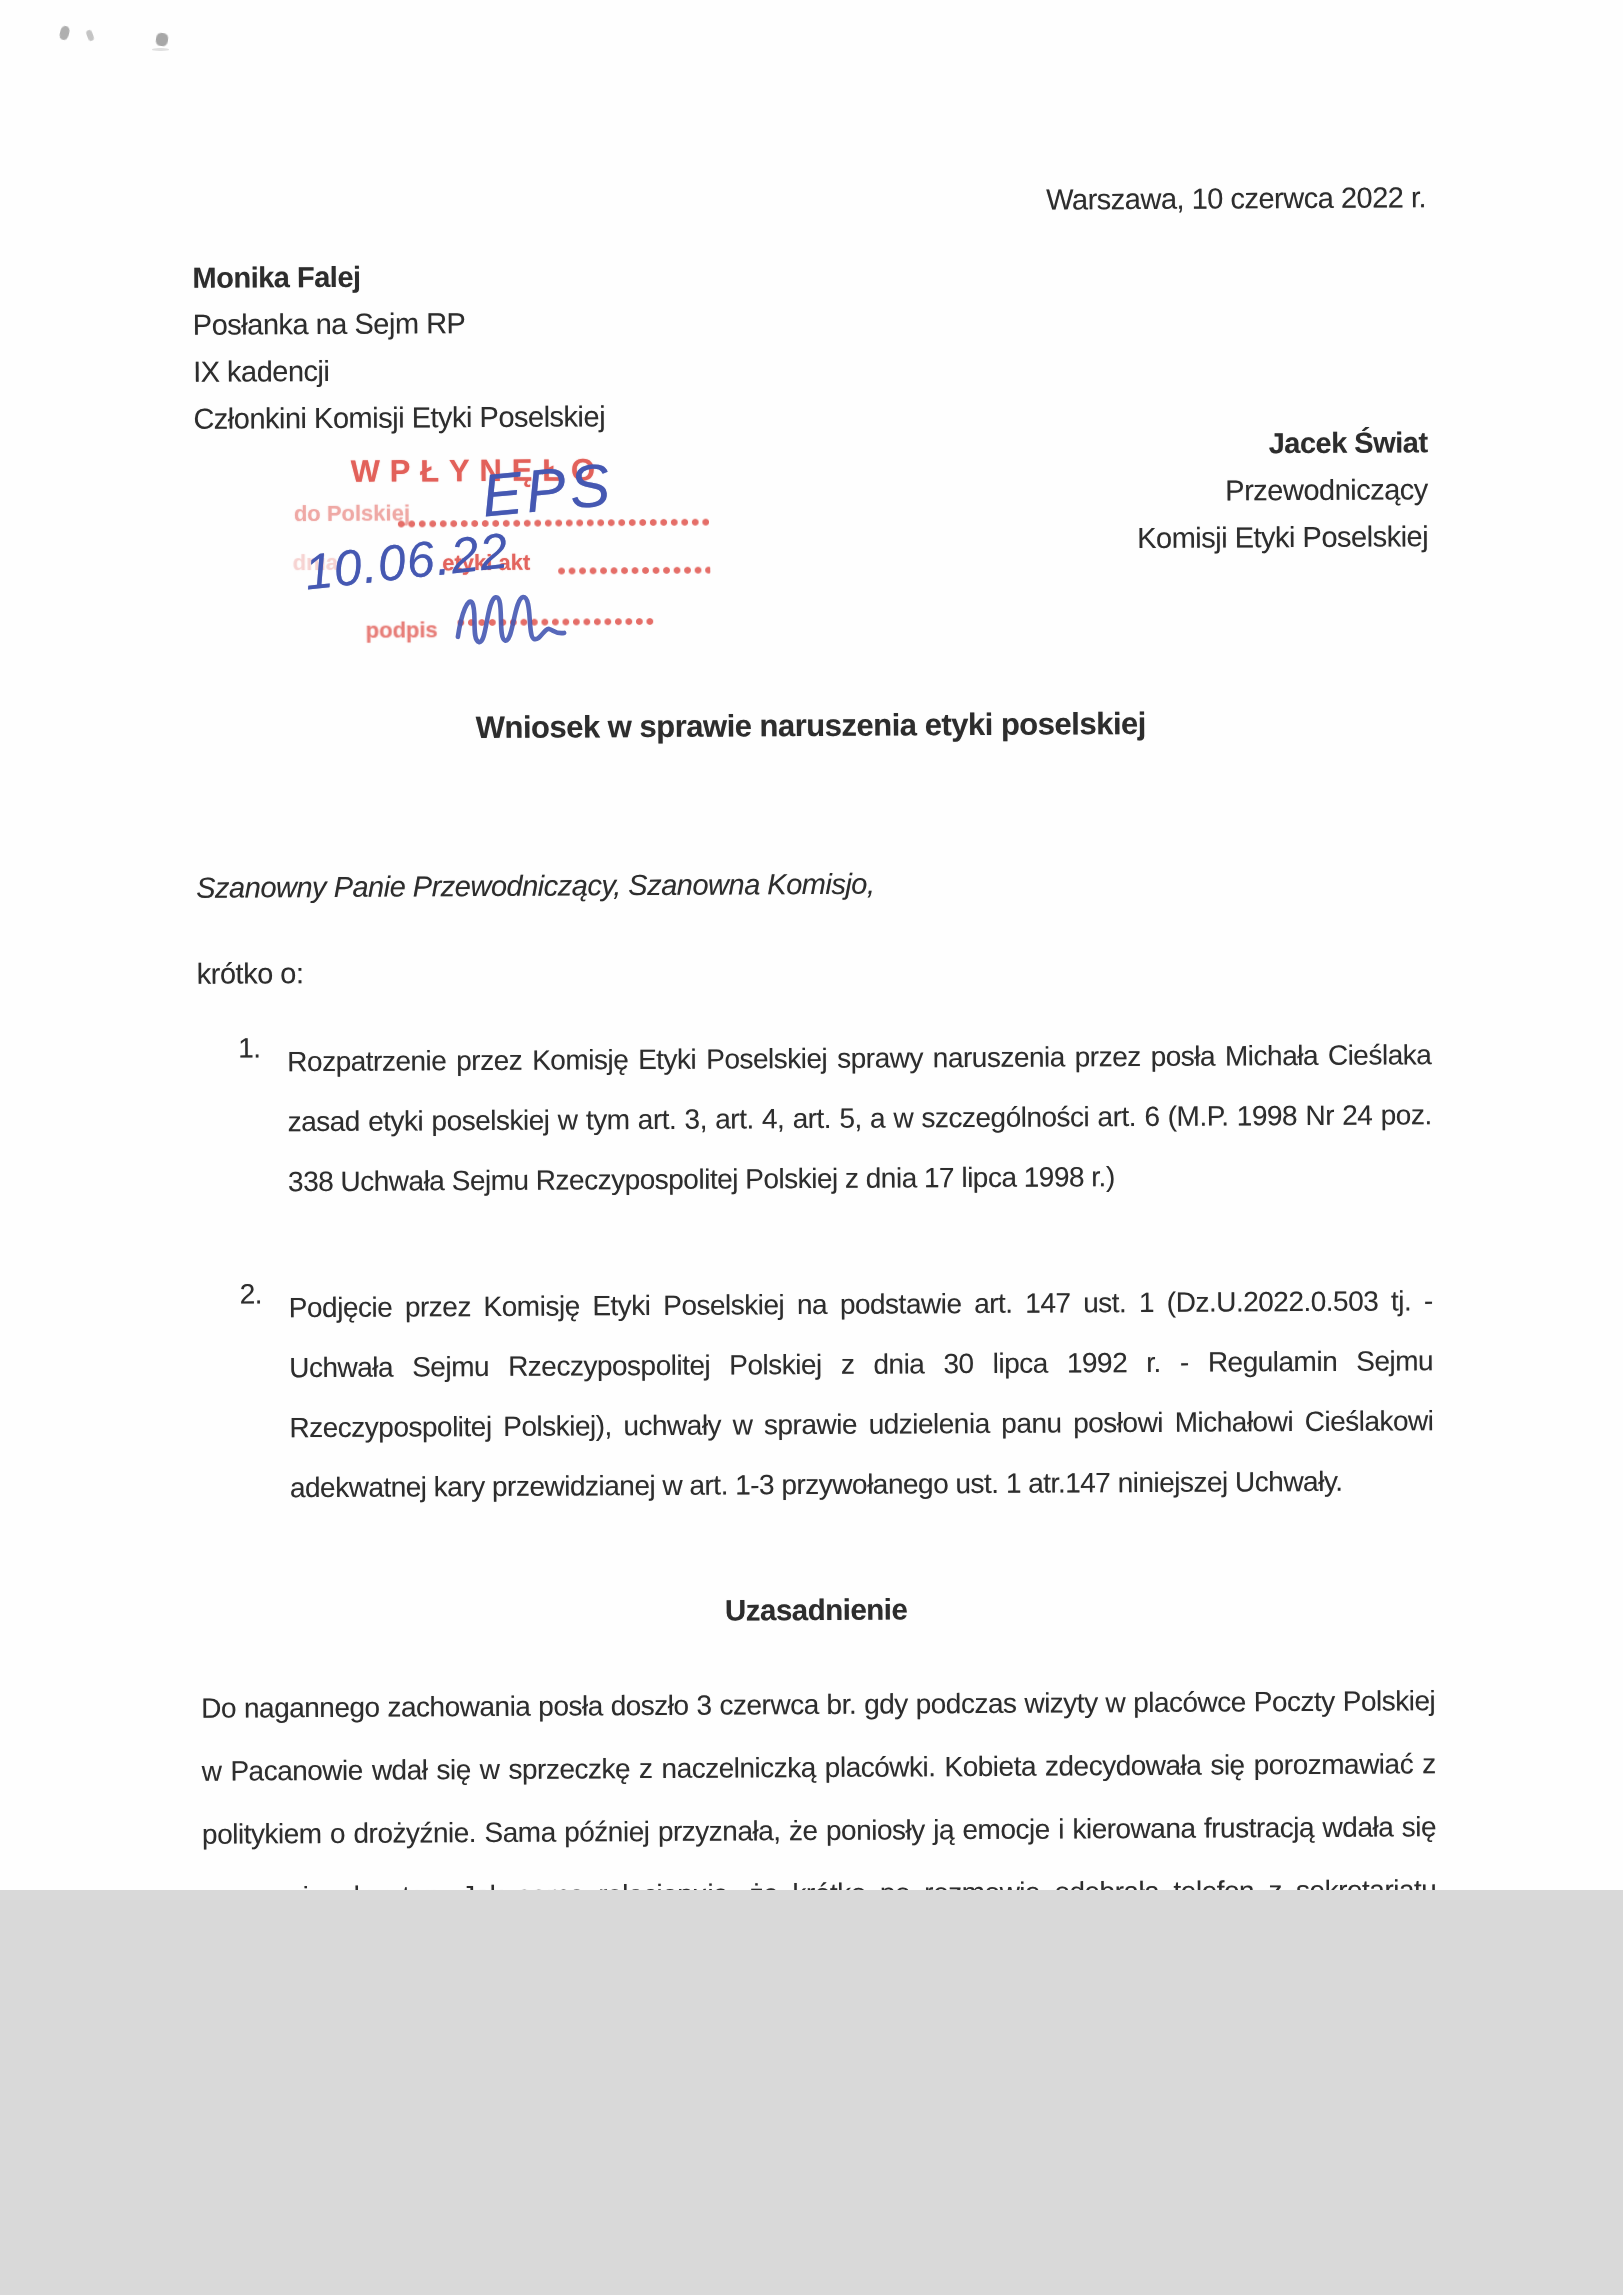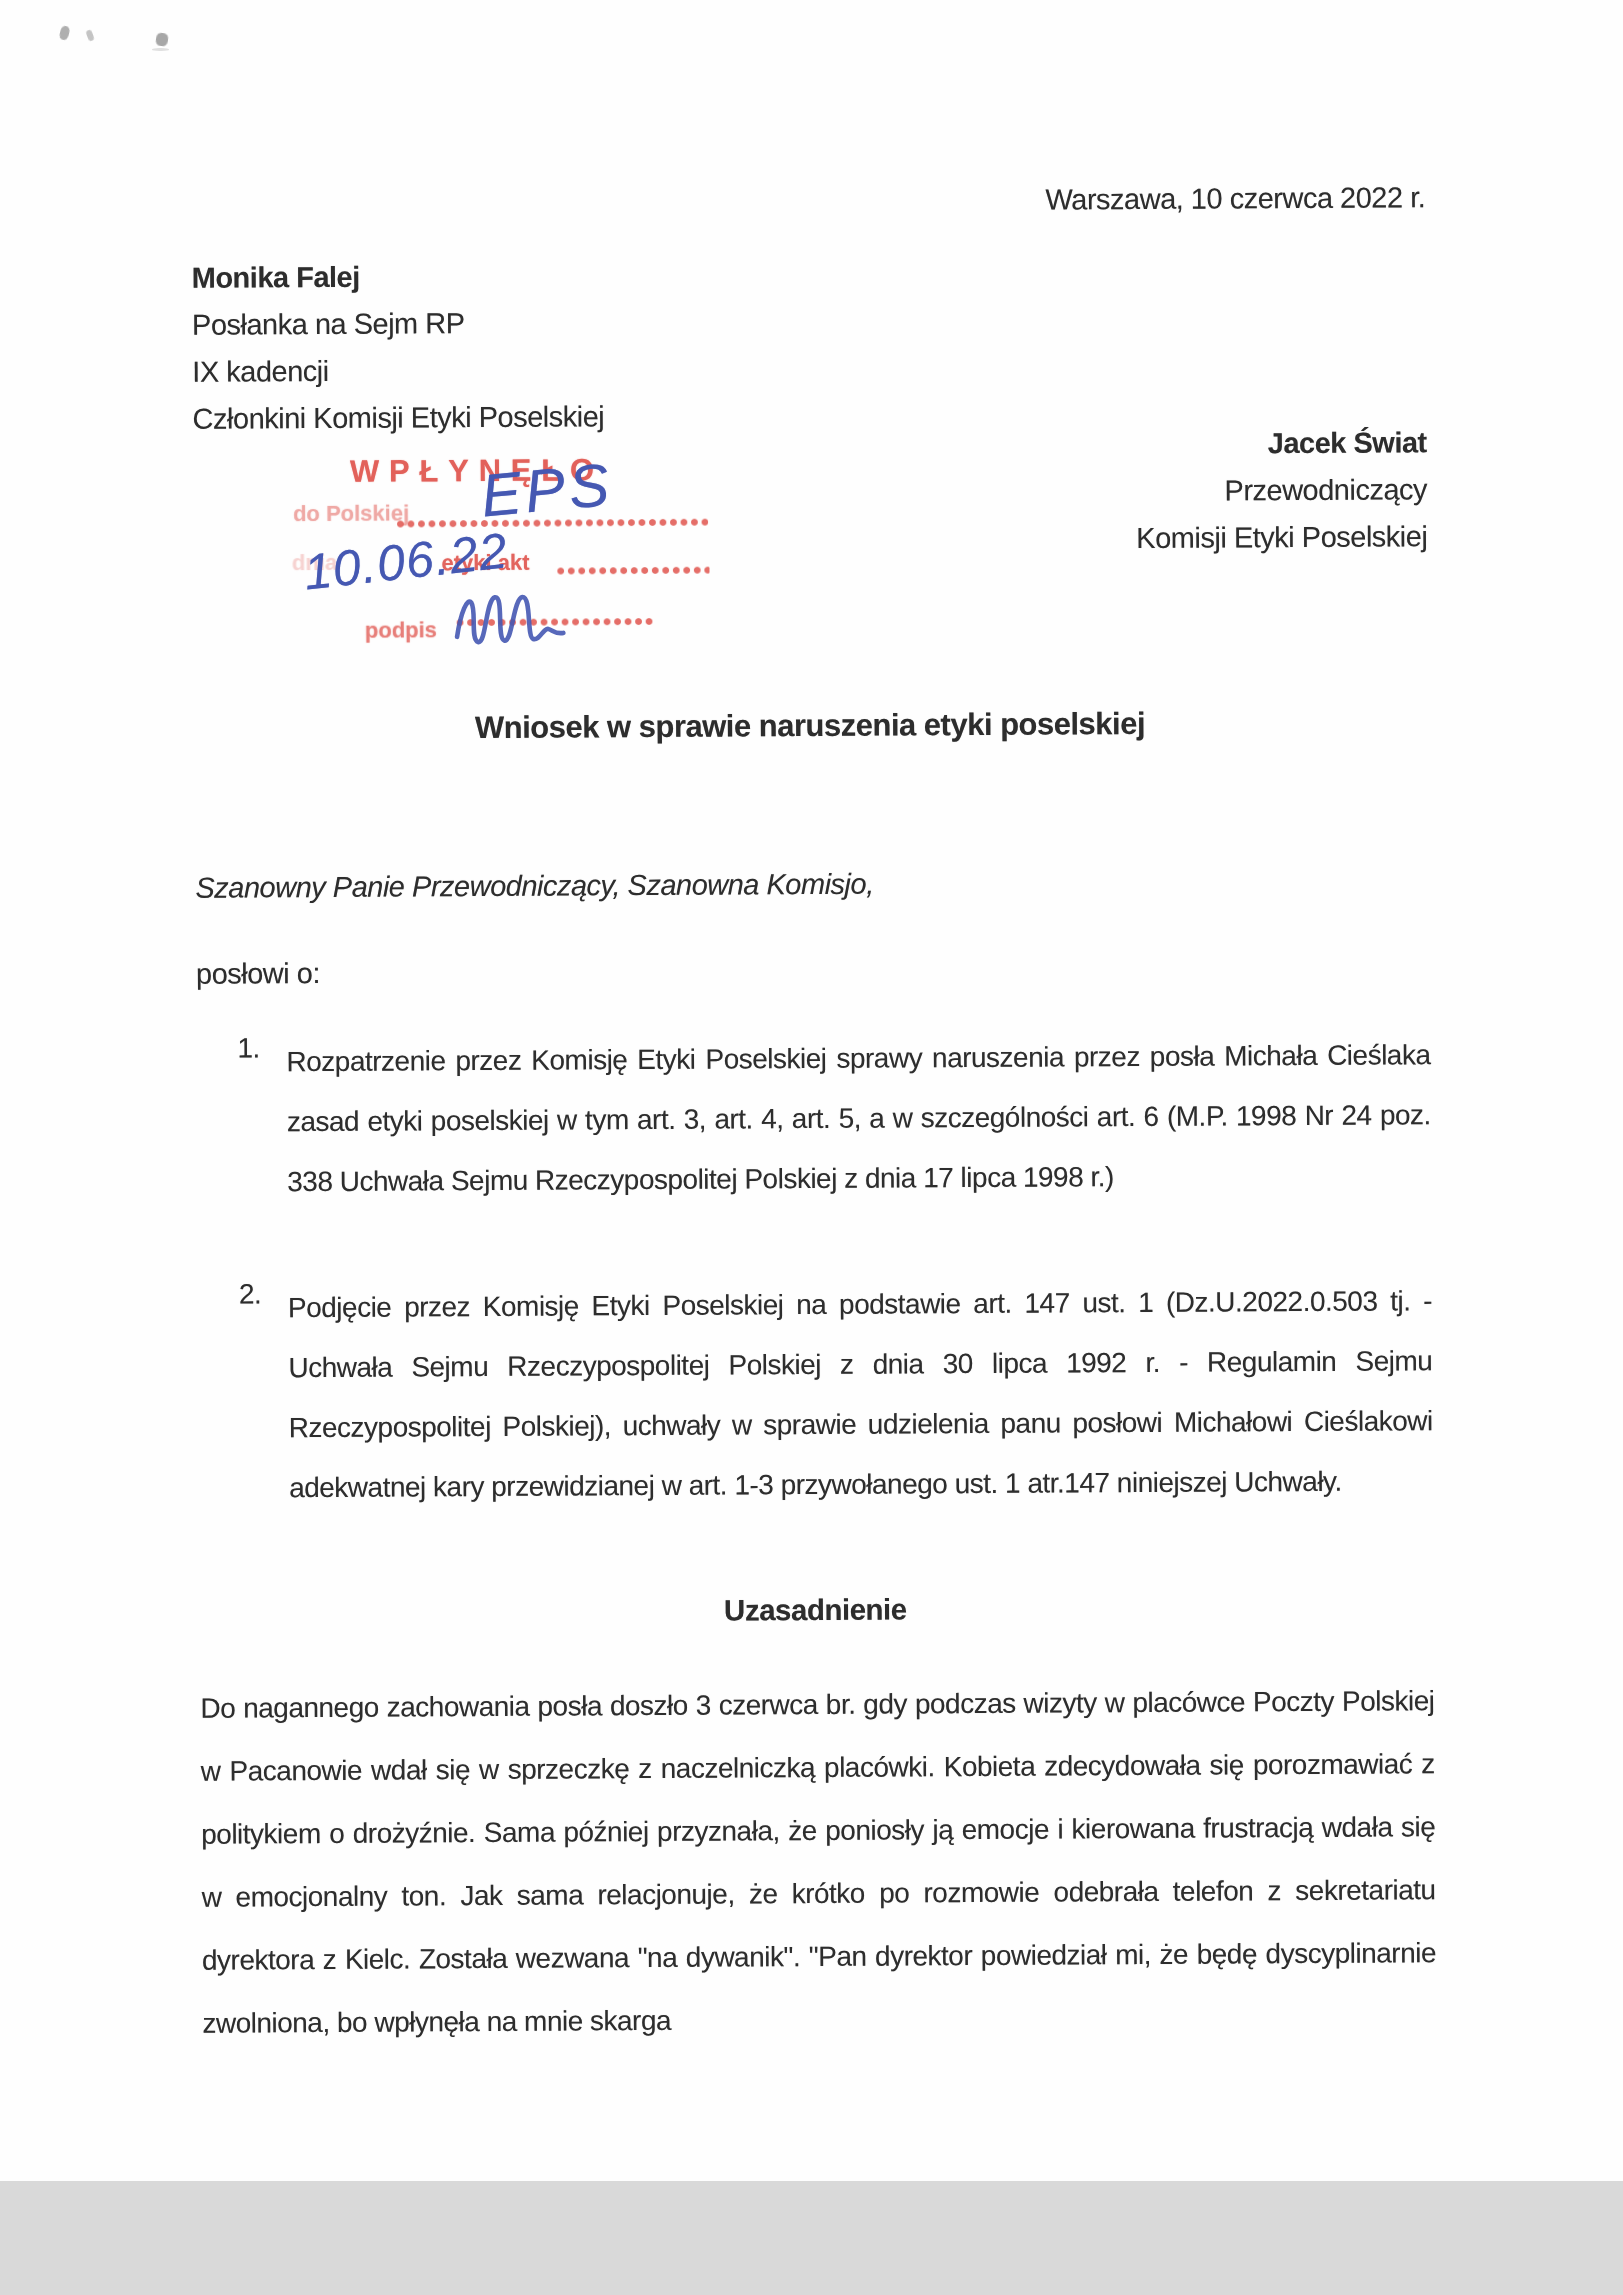--- a/index.html
+++ b/index.html
@@ -5,21 +5,21 @@
 <style>
   :root{
     --stamp-red:#e0544d;
     --ink-blue:#4558b2;
     --text-color:#2d2d2d;
     --page-bg:#fefefe;
   }
   html,body{margin:0;padding:0;background:#d9d9d9;}
   .scan-page{
     position:relative;
-    width:1623px;height:2181px;
+    width:1623px;height:1890px;
     margin:0 auto;
     background:var(--page-bg);
     overflow:hidden;
     font-family:"Liberation Sans",sans-serif;
     color:var(--text-color);
   }
   .content{
     position:absolute;inset:0;
     transform:rotate(-0.35deg);
     transform-origin:50% 45%;
@@ -179,21 +179,21 @@
                  C58,112 58,44 72,40 C86,38 74,102 86,106
                  C98,110 100,42 114,40 C128,40 120,100 130,104
                  C140,107 146,86 154,89 C160,91 164,97 176,95" fill="none" stroke="#4558b2" stroke-width="7" stroke-linecap="round" stroke-linejoin="round" opacity="0.9"></path>
       </svg>
     </div>
 
     <div class="title txt">Wniosek w sprawie naruszenia etyki poselskiej</div>
 
     <div class="salutation txt">Szanowny Panie Przewodniczący, Szanowna Komisjo,</div>
 
-    <div class="request-intro txt">posłowi o:</div>
+    <div class="request-intro txt">krótko o:</div>
 
     <div class="request-item request-1">
       <span class="request-marker txt">1.</span>
       <span class="request-text txt">Rozpatrzenie przez Komisję Etyki Poselskiej sprawy naruszenia przez posła Michała Cieślaka zasad etyki poselskiej w tym art. 3, art. 4, art. 5, a w szczególności art. 6 (M.P. 1998 Nr 24 poz. 338  Uchwała Sejmu Rzeczypospolitej Polskiej z dnia 17 lipca 1998 r.)</span>
     </div>
 
     <div class="request-item request-2">
       <span class="request-marker txt">2.</span>
       <span class="request-text txt">Podjęcie przez Komisję Etyki Poselskiej na podstawie art. 147 ust. 1 (Dz.U.2022.0.503 tj. - Uchwała Sejmu Rzeczypospolitej Polskiej z dnia 30 lipca 1992 r. - Regulamin Sejmu Rzeczypospolitej Polskiej), uchwały w sprawie udzielenia panu posłowi Michałowi Cieślakowi adekwatnej kary przewidzianej w art. 1-3 przywołanego ust. 1 atr.147 niniejszej Uchwały.</span>
     </div>

